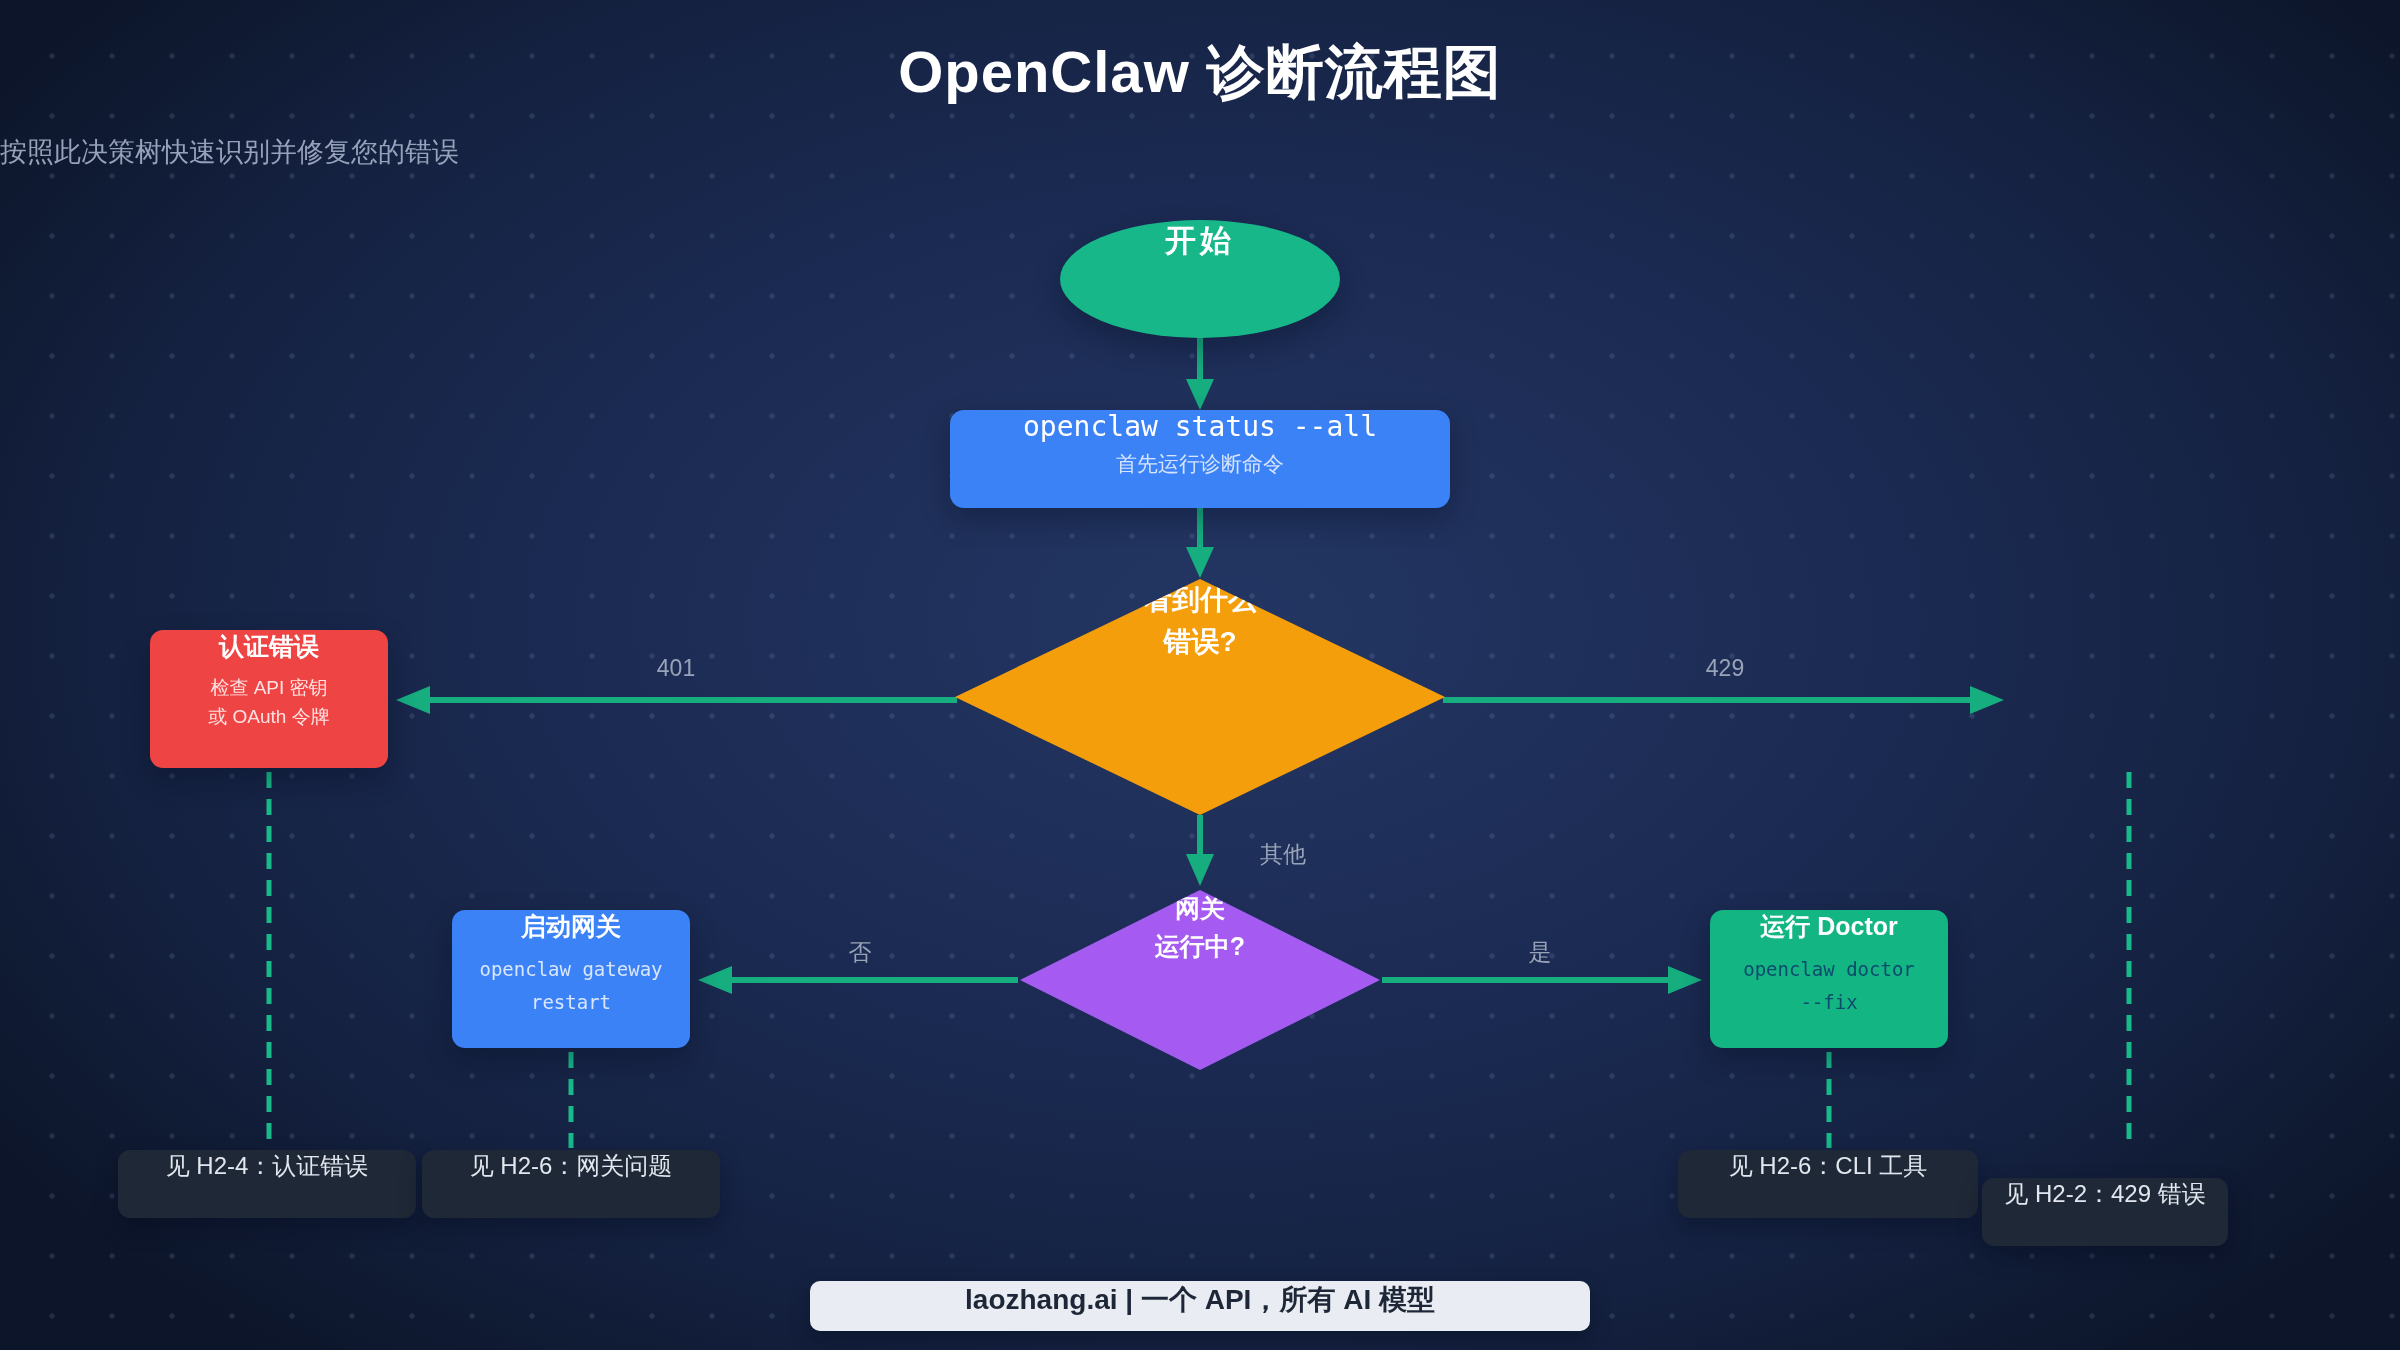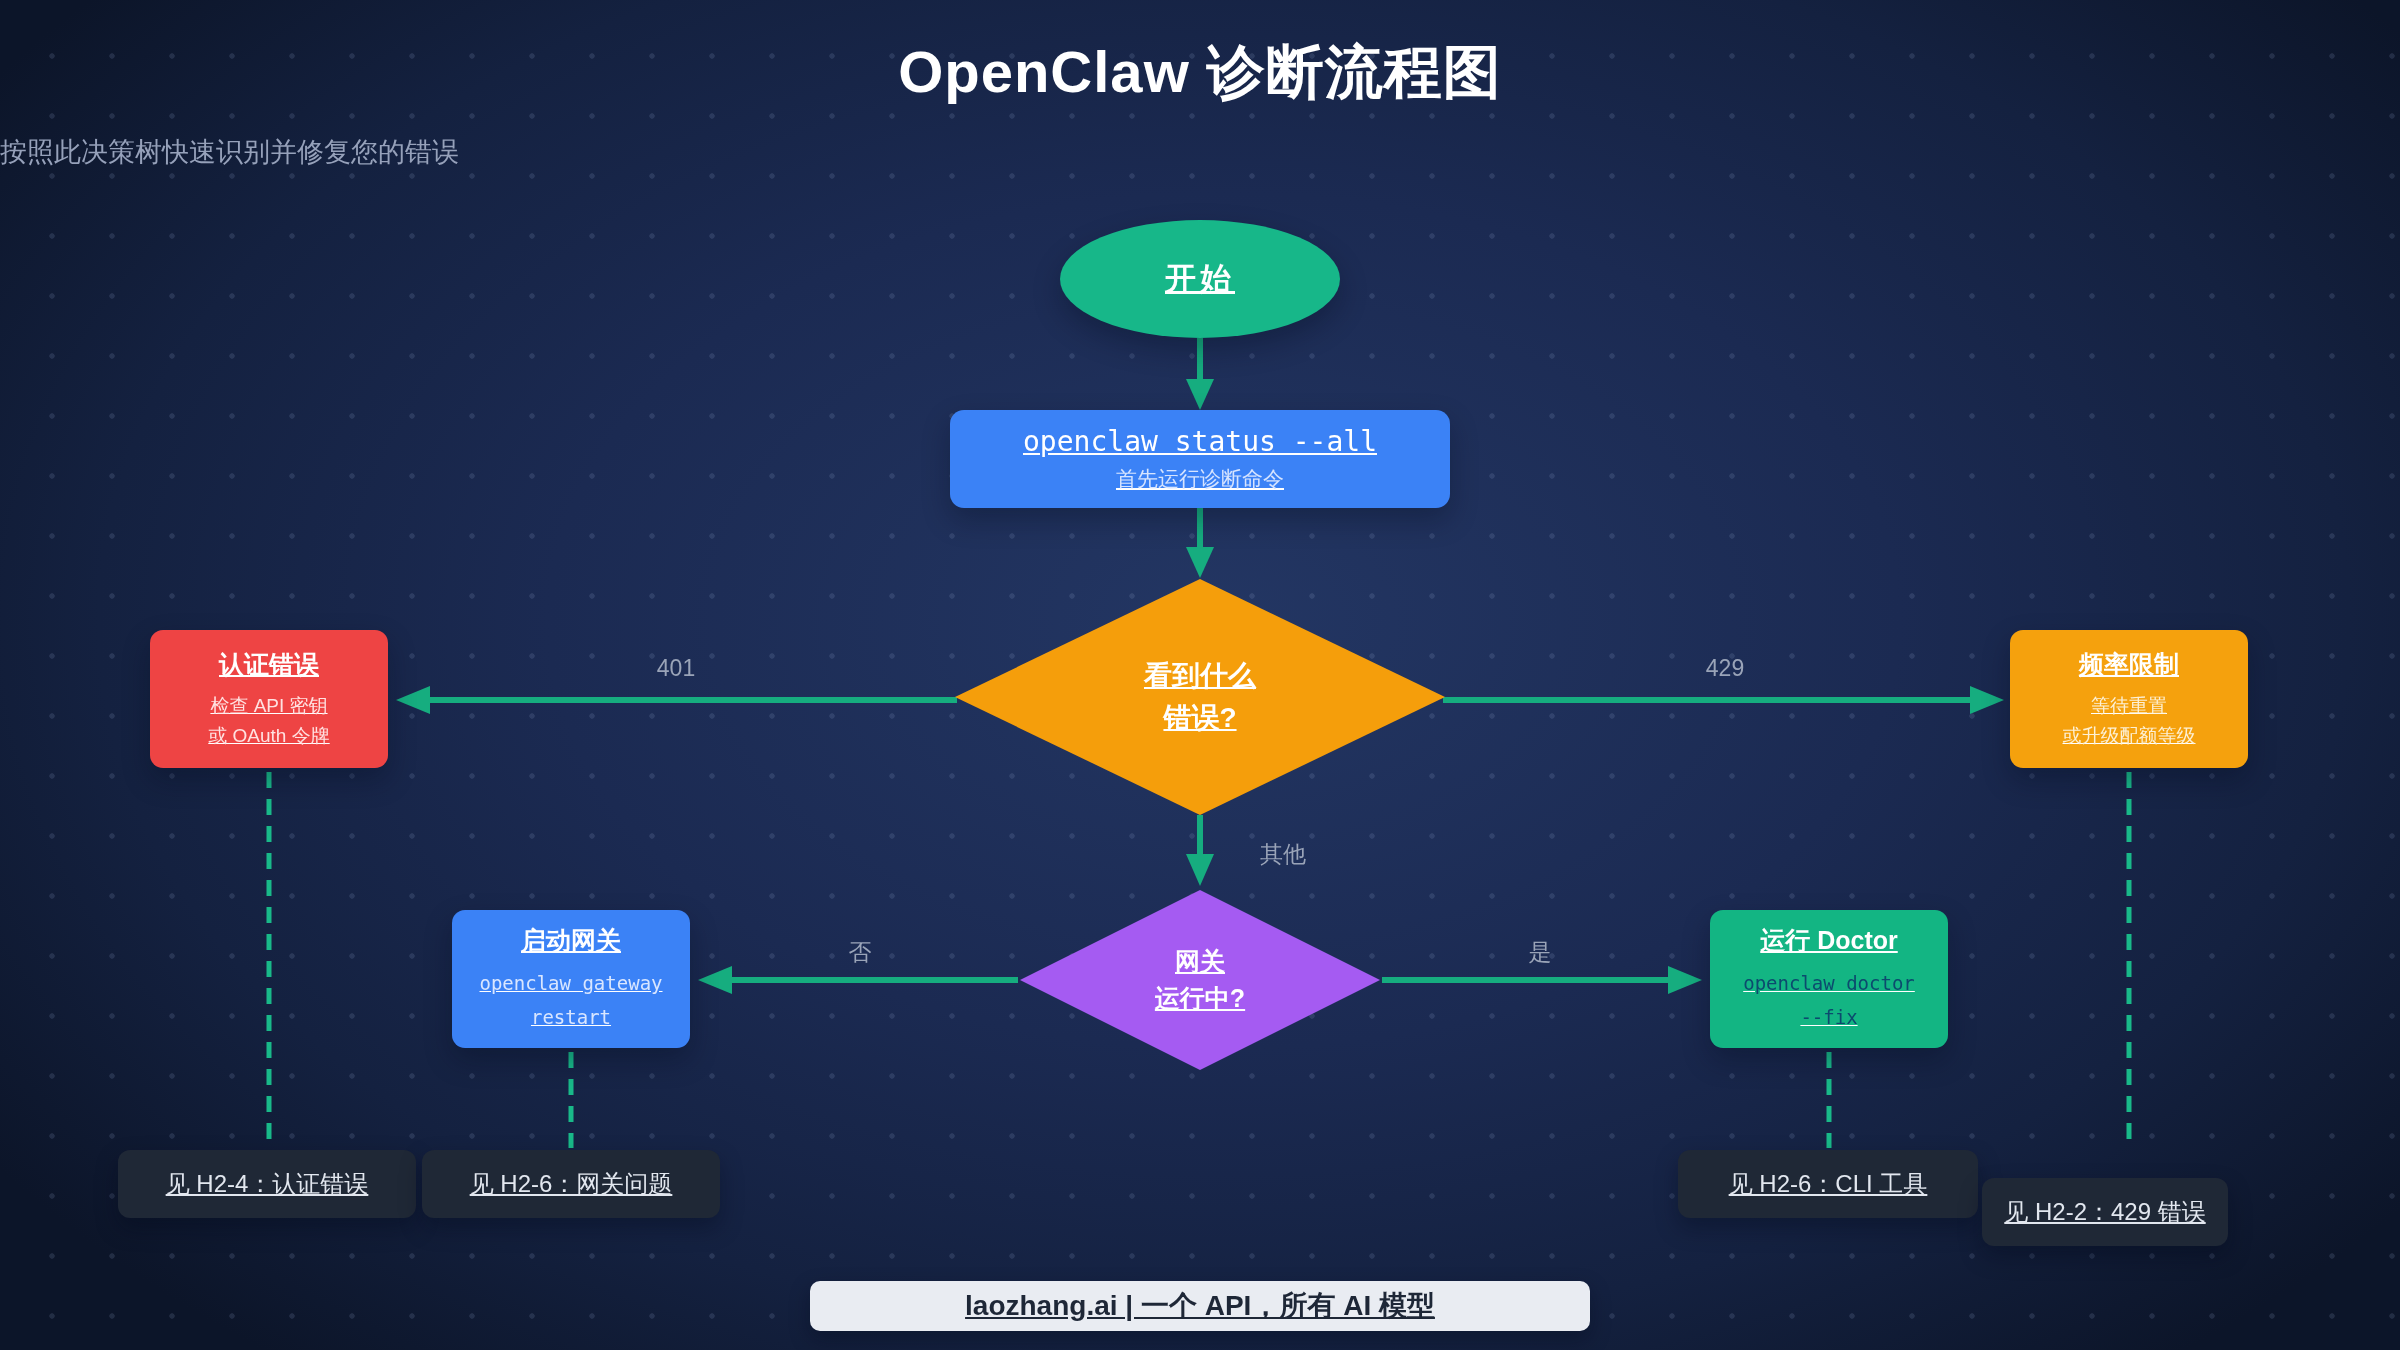--- a/index.html
+++ b/index.html
@@ -10,21 +10,21 @@
   }
   .stage {
     position: absolute; inset: 0; width: 2400px; height: 1350px;
     background-image:
       radial-gradient(rgba(150,170,210,0.16) 2.4px, transparent 3px),
       radial-gradient(1500px 950px at 51% 46%, #233663 0%, #1b2a52 45%, #142140 75%, #0c1529 100%);
     background-size: 60px 60px, 100% 100%;
     background-position: 22px 26px, 0 0;
   }
   .abs { position: absolute; }
-  .center-text { display: flex; flex-direction: column; align-items: center; justify-content: center; text-align: center; text-decoration: underline; }
+  .center-text { display: flex; flex-direction: column; align-items: center; text-align: center; }
 
   .page-title {
     left: 0; right: 0; top: 34px; text-align: center;
     color: #ffffff; font-size: 58px; font-weight: bold; letter-spacing: 1px;
   }
   .page-subtitle {
     left: 0; right: 8px; top: 134px; 
     color: #96a1ba; font-size: 27px;
   }
 
@@ -163,27 +163,20 @@
   <div class="abs edge-label" style="left:1540px; top:952px;">是</div>
 
   <div class="abs node action-box box-auth center-text">
     <div class="box-title">认证错误</div>
     <div class="box-sub">
       <div>检查 API 密钥</div>
       <div>或 OAuth 令牌</div>
     </div>
   </div>
 
-  <div class="abs node action-box box-rate center-text">
-    <div class="box-title">频率限制</div>
-    <div class="box-sub">
-      <div>等待重置</div>
-      <div>或升级配额等级</div>
-    </div>
-  </div>
 
   <div class="abs diamond diamond-gateway center-text">
     <div>网关</div>
     <div>运行中?</div>
   </div>
 
   <div class="abs node action-box box-gateway center-text">
     <div class="box-title">启动网关</div>
     <div class="box-mono">
       <div>openclaw gateway</div>

